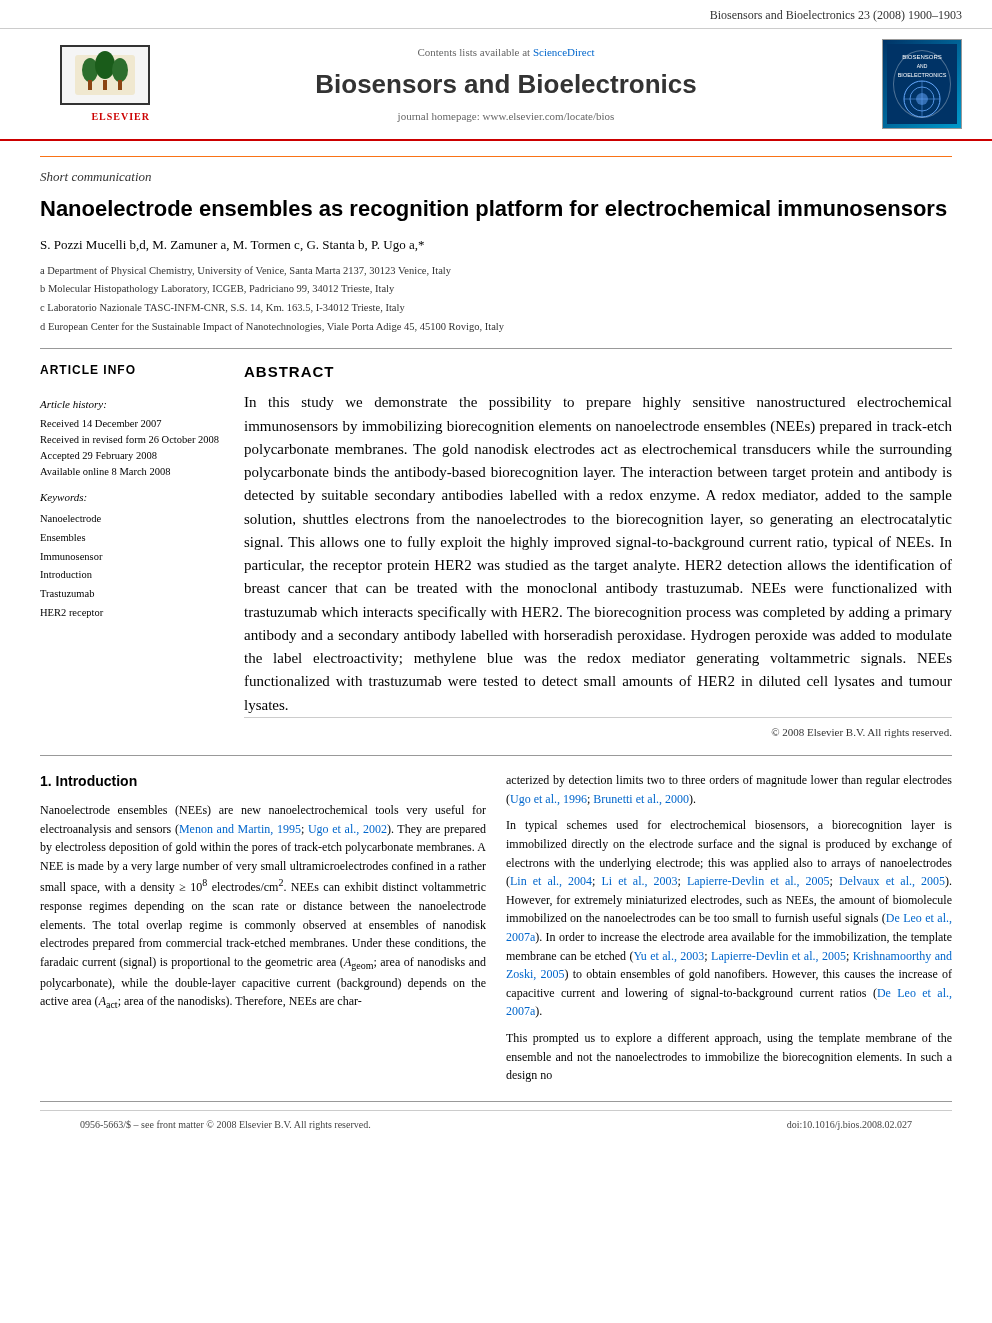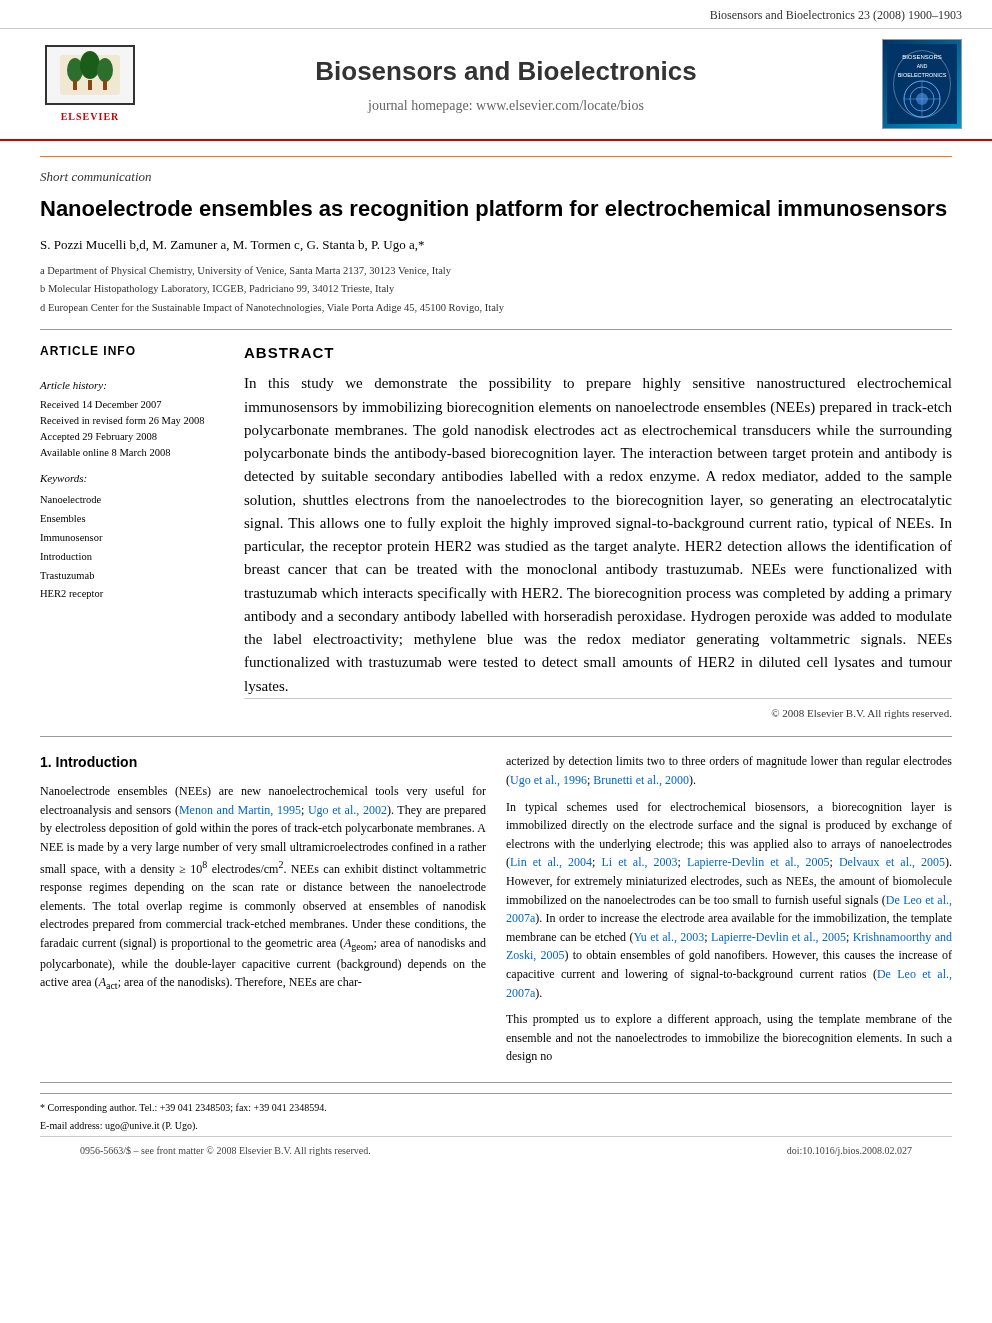--- a/index.html
+++ b/index.html
@@ -29,21 +29,21 @@
     }
 
     .journal-header-left {
       width: 120px;
       flex-shrink: 0;
     }
 
     .elsevier-logo {
       display: flex;
       flex-direction: column;
-      align-items: center;
+      align-items: flex-end;
     }
 
     .elsevier-logo-box {
       width: 90px;
       height: 60px;
       border: 2px solid #333;
       display: flex;
       align-items: center;
       justify-content: center;
       background: #f5f5f5;
@@ -75,21 +75,21 @@
 
     .journal-title-main {
       font-size: 26px;
       font-weight: bold;
       color: #333;
       font-family: Arial, sans-serif;
       margin-bottom: 4px;
     }
 
     .journal-homepage {
-      font-size: 14px;
+      font-size: 11px;
       color: #666;
     }
 
     .journal-header-right {
       width: 100px;
       flex-shrink: 0;
       display: flex;
       justify-content: flex-end;
     }
 
@@ -310,20 +310,24 @@
           <rect x="33" y="30" width="4" height="10" fill="#8B4513"></rect>
           <rect x="18" y="30" width="4" height="10" fill="#8B4513"></rect>
           <rect x="48" y="30" width="4" height="10" fill="#8B4513"></rect>
         </svg>
       </div>
       <div class="elsevier-logo-text">ELSEVIER</div>
     </div>
   </div>
 
   <div class="journal-header-center">
+    <div class="sciencedirect-link">
+      <span>Contents lists available at</span>
+      <a href="#">ScienceDirect</a>
+    </div>
     <div class="journal-title-main">Biosensors and Bioelectronics</div>
     <div class="journal-homepage">journal homepage: www.elsevier.com/locate/bios</div>
   </div>
 
   <div class="journal-header-right">
     <div class="journal-cover">
       <svg width="70" height="80" viewBox="0 0 70 80">
         <rect width="70" height="80" fill="#003366"></rect>
         <text x="35" y="15" font-size="6" fill="white" text-anchor="middle" font-family="Arial">BIOSENSORS</text>
         <text x="35" y="24" font-size="5" fill="white" text-anchor="middle" font-family="Arial">AND</text>
@@ -344,31 +348,32 @@
 
   <div class="article-title">Nanoelectrode ensembles as recognition platform for electrochemical immunosensors</div>
 
   <div class="authors">
     <span>S. Pozzi Mucelli b,d, M. Zamuner a, M. Tormen c, G. Stanta b, P. Ugo a,*</span>
   </div>
 
   <div class="affiliations">
     <div>a Department of Physical Chemistry, University of Venice, Santa Marta 2137, 30123 Venice, Italy</div>
     <div>b Molecular Histopathology Laboratory, ICGEB, Padriciano 99, 34012 Trieste, Italy</div>
+    <div>c Laboratorio Nazionale TASC-INFM-CNR, S.S. 14, Km. 163.5, I-34012 Trieste, Italy</div>
     <div>d European Center for the Sustainable Impact of Nanotechnologies, Viale Porta Adige 45, 45100 Rovigo, Italy</div>
   </div>
 
   <div class="two-col-section">
 
     <div class="article-info-col">
       <h3>ARTICLE INFO</h3>
 
       <div class="info-section-title">Article history:</div>
       <div class="info-line">Received 14 December 2007</div>
-      <div class="info-line">Received in revised form 26 May 2008</div>
+      <div class="info-line">Received in revised form 26 October 2008</div>
       <div class="info-line">Accepted 29 February 2008</div>
       <div class="info-line">Available online 8 March 2008</div>
 
       <div class="info-section-title" style="margin-top:10px">Keywords:</div>
       <div class="keywords-list">
         <div>Nanoelectrode</div>
         <div>Ensembles</div>
         <div>Immunosensor</div>
         <div>Introduction</div>
         <div>Trastuzumab</div>
@@ -399,23 +404,19 @@
           <p>acterized by detection limits two to three orders of magnitude lower than regular electrodes (<a href="#" class="ref-link">Ugo et al., 1996</a>; <a href="#" class="ref-link">Brunetti et al., 2000</a>).</p>
           <p>In typical schemes used for electrochemical biosensors, a biorecognition layer is immobilized directly on the electrode surface and the signal is produced by exchange of electrons with the underlying electrode; this was applied also to arrays of nanoelectrodes (<a href="#" class="ref-link">Lin et al., 2004</a>; <a href="#" class="ref-link">Li et al., 2003</a>; <a href="#" class="ref-link">Lapierre-Devlin et al., 2005</a>; <a href="#" class="ref-link">Delvaux et al., 2005</a>). However, for extremely miniaturized electrodes, such as NEEs, the amount of biomolecule immobilized on the nanoelectrodes can be too small to furnish useful signals (<a href="#" class="ref-link">De Leo et al., 2007a</a>). In order to increase the electrode area available for the immobilization, the template membrane can be etched (<a href="#" class="ref-link">Yu et al., 2003</a>; <a href="#" class="ref-link">Lapierre-Devlin et al., 2005</a>; <a href="#" class="ref-link">Krishnamoorthy and Zoski, 2005</a>) to obtain ensembles of gold nanofibers. However, this causes the increase of capacitive current and lowering of signal-to-background current ratios (<a href="#" class="ref-link">De Leo et al., 2007a</a>).</p>
           <p>This prompted us to explore a different approach, using the template membrane of the ensemble and not the nanoelectrodes to immobilize the biorecognition elements. In such a design no</p>
         </div>
       </div>
 
     </div>
   </div>
 
   <hr class="divider-line">
-  <div class="footnote-section">
-    <div class="footnote-line">* Corresponding author. Tel.: +39 041 2348503; fax: +39 041 2348594.</div>
-    <div class="footnote-line">E-mail address: ugo@unive.it (P. Ugo).</div>
-  </div>
 
   <div class="bottom-bar">
     <span>0956-5663/$ – see front matter © 2008 Elsevier B.V. All rights reserved.</span>
     <span>doi:10.1016/j.bios.2008.02.027</span>
   </div>
 
 </div>
 
 </body></html>

